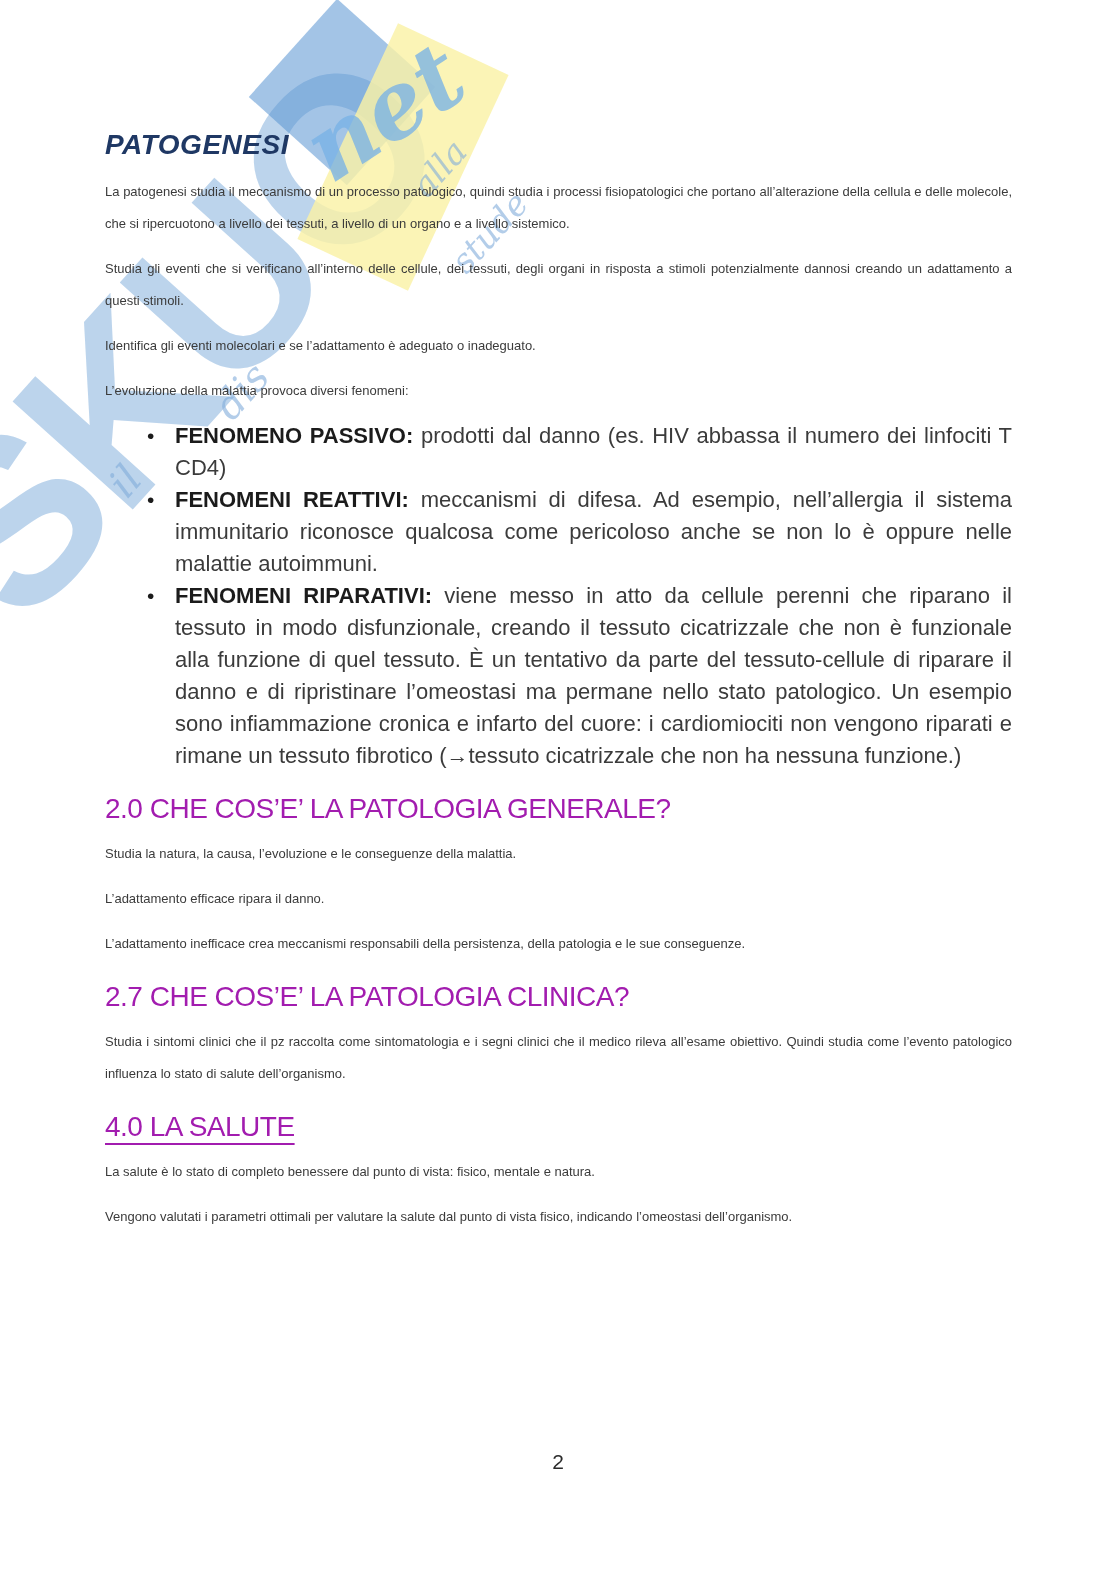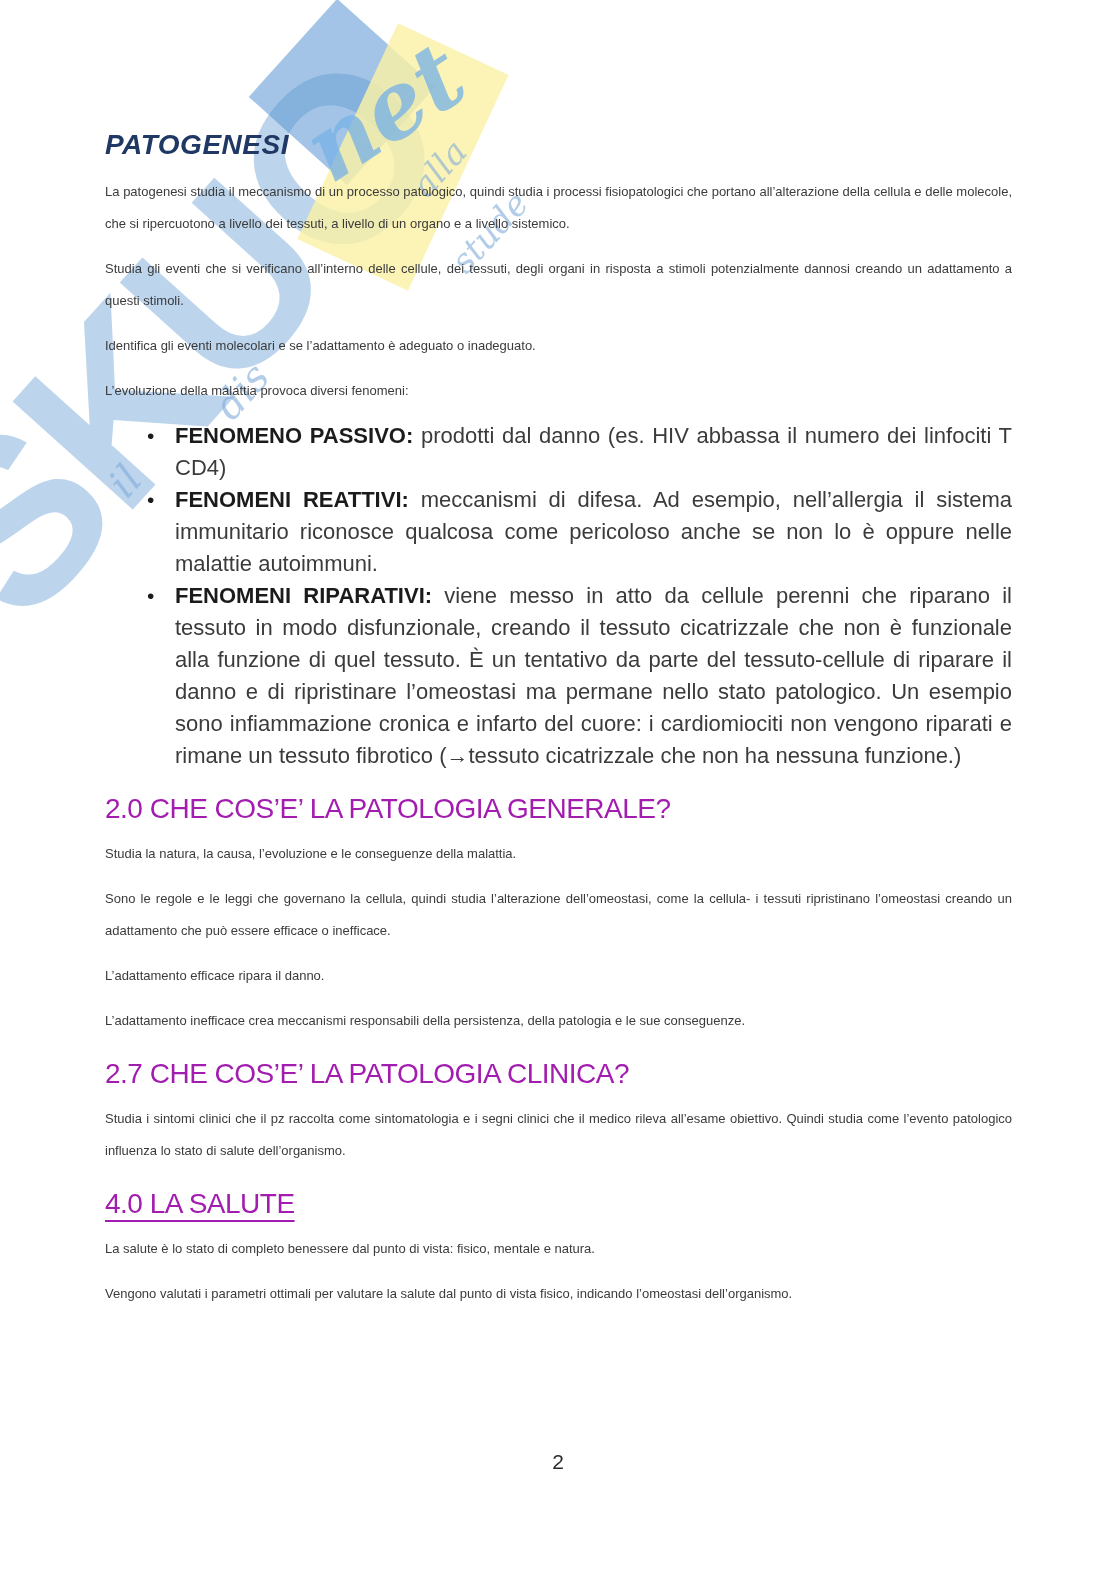--- a/index.html
+++ b/index.html
@@ -129,21 +129,20 @@
     <p>L’evoluzione della malattia provoca diversi fenomeni:</p>
 
     <ul class="bullets">
       <li><span class="blabel">FENOMENO PASSIVO:</span><span> prodotti dal danno (es. HIV abbassa il numero dei linfociti T CD4)</span></li>
       <li><span class="blabel">FENOMENI REATTIVI:</span><span> meccanismi di difesa. Ad esempio, nell’allergia il sistema immunitario riconosce qualcosa come pericoloso anche se non lo è oppure nelle malattie autoimmuni.</span></li>
       <li><span class="blabel">FENOMENI RIPARATIVI:</span><span> viene messo in atto da cellule perenni che riparano il tessuto in modo disfunzionale, creando il tessuto cicatrizzale che non è funzionale alla funzione di quel tessuto. È un tentativo da parte del tessuto-cellule di riparare il danno e di ripristinare l’omeostasi ma permane nello stato patologico. Un esempio sono infiammazione cronica e infarto del cuore: i cardiomiociti non vengono riparati e rimane un tessuto fibrotico (→tessuto cicatrizzale che non ha nessuna funzione.)</span></li>
     </ul>
 
     <h2>2.0 CHE COS’E’ LA PATOLOGIA GENERALE?</h2>
     <p>Studia la natura, la causa, l’evoluzione e le conseguenze della malattia.</p>
-    <p>Sono le regole e le leggi che governano la cellula, quindi studia l’alterazione dell’omeostasi, come la cellula- i tessuti ripristinano l’omeostasi creando un adattamento che può essere efficace o inefficace.</p>
     <p>L’adattamento efficace ripara il danno.</p>
     <p>L’adattamento inefficace crea meccanismi responsabili della persistenza, della patologia e le sue conseguenze.</p>
 
     <h2>2.7 CHE COS’E’ LA PATOLOGIA CLINICA?</h2>
     <p>Studia i sintomi clinici che il pz raccolta come sintomatologia e i segni clinici che il medico rileva all’esame obiettivo. Quindi studia come l’evento patologico influenza lo stato di salute dell’organismo.</p>
 
     <h2 class="underlined">4.0 LA SALUTE</h2>
     <p>La salute è lo stato di completo benessere dal punto di vista: fisico, mentale e natura.</p>
     <p>Vengono valutati i parametri ottimali per valutare la salute dal punto di vista fisico, indicando l’omeostasi dell’organismo.</p>
 

